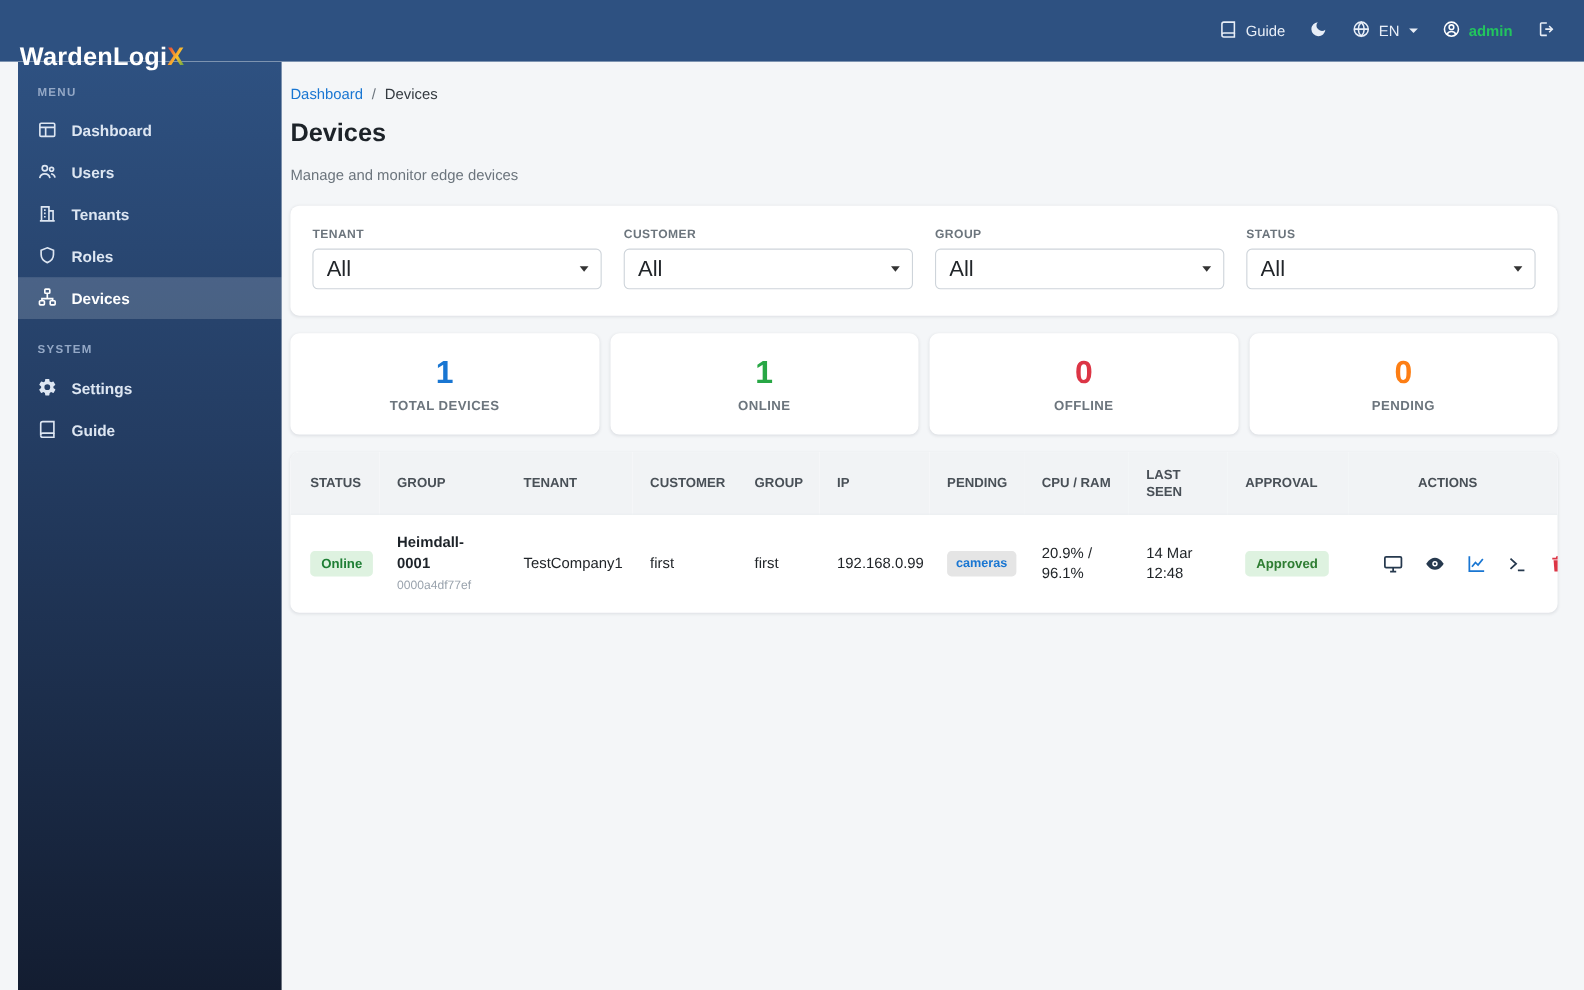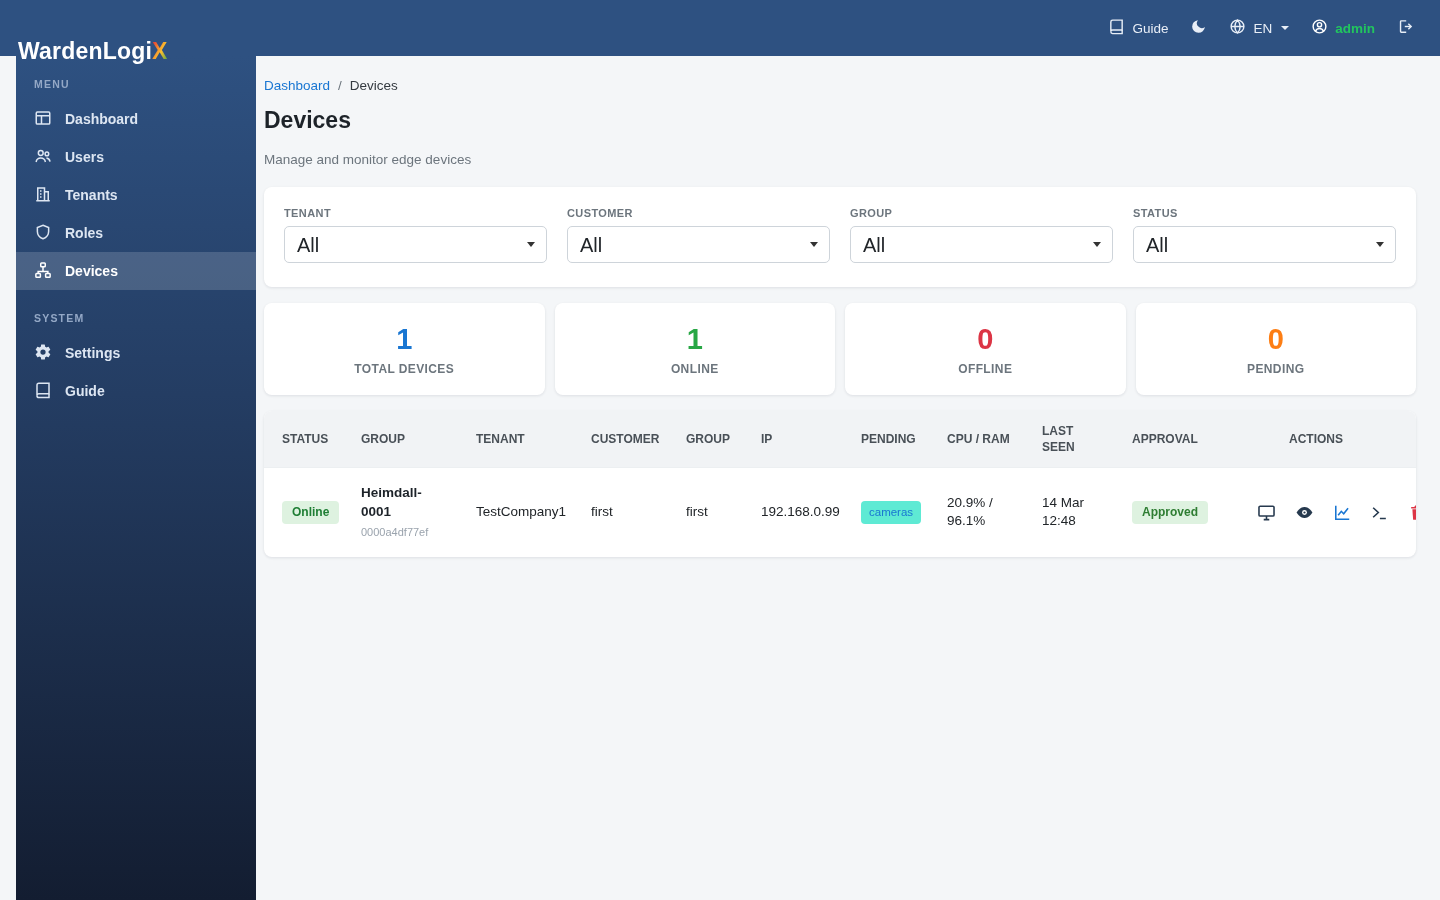--- a/index.html
+++ b/index.html
@@ -52,21 +52,21 @@
   table { width:100%; border-collapse:collapse; table-layout:fixed; }
   thead th { background:#f1f3f5; font-size:12px; font-weight:bold; color:#495057; text-align:left; padding:12px 10px 12px 16px; line-height:1.35; vertical-align:middle; }
   thead th:first-child { padding-left:18px; }
   tbody td { padding:16px 10px 16px 16px; font-size:13.5px; color:#212529; vertical-align:middle; border-top:1px solid #eceff1; line-height:1.4; }
   tbody td:first-child { padding-left:18px; }
   .device-name { font-weight:bold; color:#1d2329; }
   .device-id { margin-top:3px; font-size:11px; color:#9aa3ad; }
   .badge { display:inline-block; padding:3px 10px; border-radius:4px; font-size:12px; font-weight:600; }
   .badge-online { background:#def2e0; color:#1e7e34; }
   .badge-approved { background:#def2e0; color:#2e7d32; }
-  .badge-camera { background:#5eead4; color:#1976d2; font-size:11.5px; padding:3px 8px; font-weight:400; }
+  .badge-camera { background:#e5e5e5; color:#1976d2; font-size:11.5px; padding:3px 8px; font-weight:700; }
   .actions-cell { text-align:right; padding-right:22px !important; white-space:nowrap; }
   .action-icon { display:inline-block; vertical-align:middle; margin-left:15px; cursor:pointer; }
   .action-icon svg { width:19px; height:19px; display:block; }
   .th-actions { text-align:center; padding-right:26px !important; }
 </style>
 </head>
 <body>
 
 <div class="topbar">
   <div class="brand"><span>WardenLogi</span><span class="brand-x">X</span></div>

